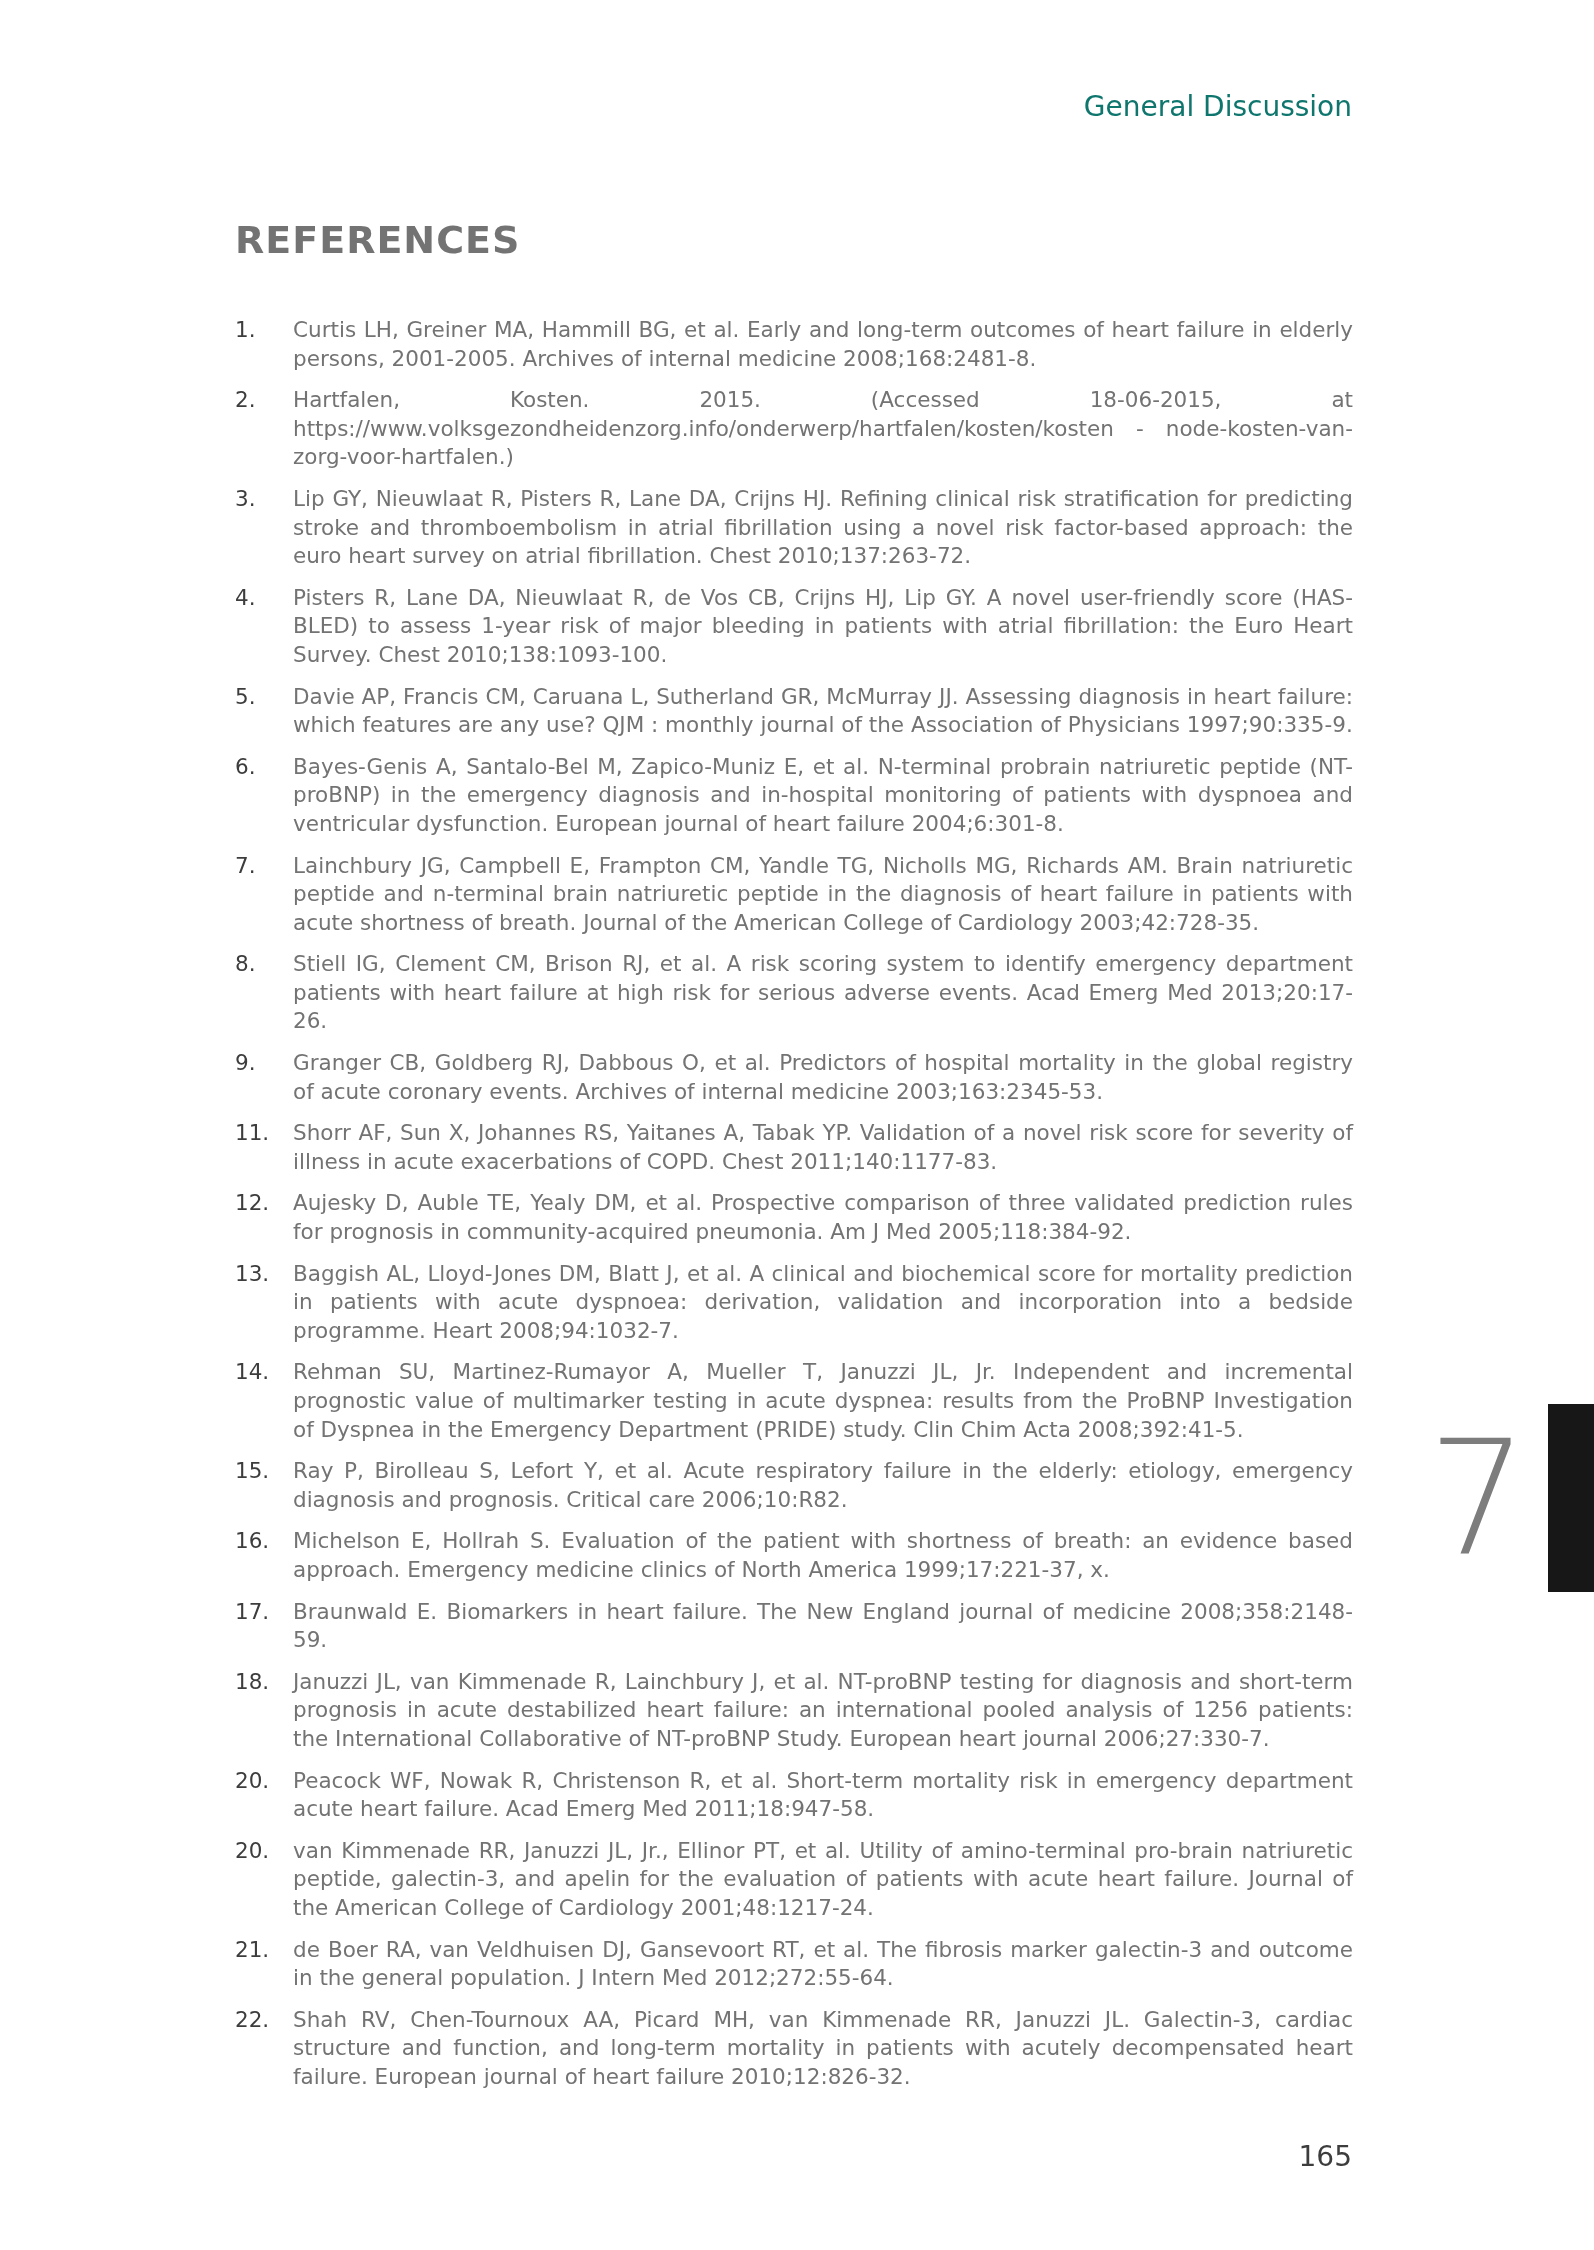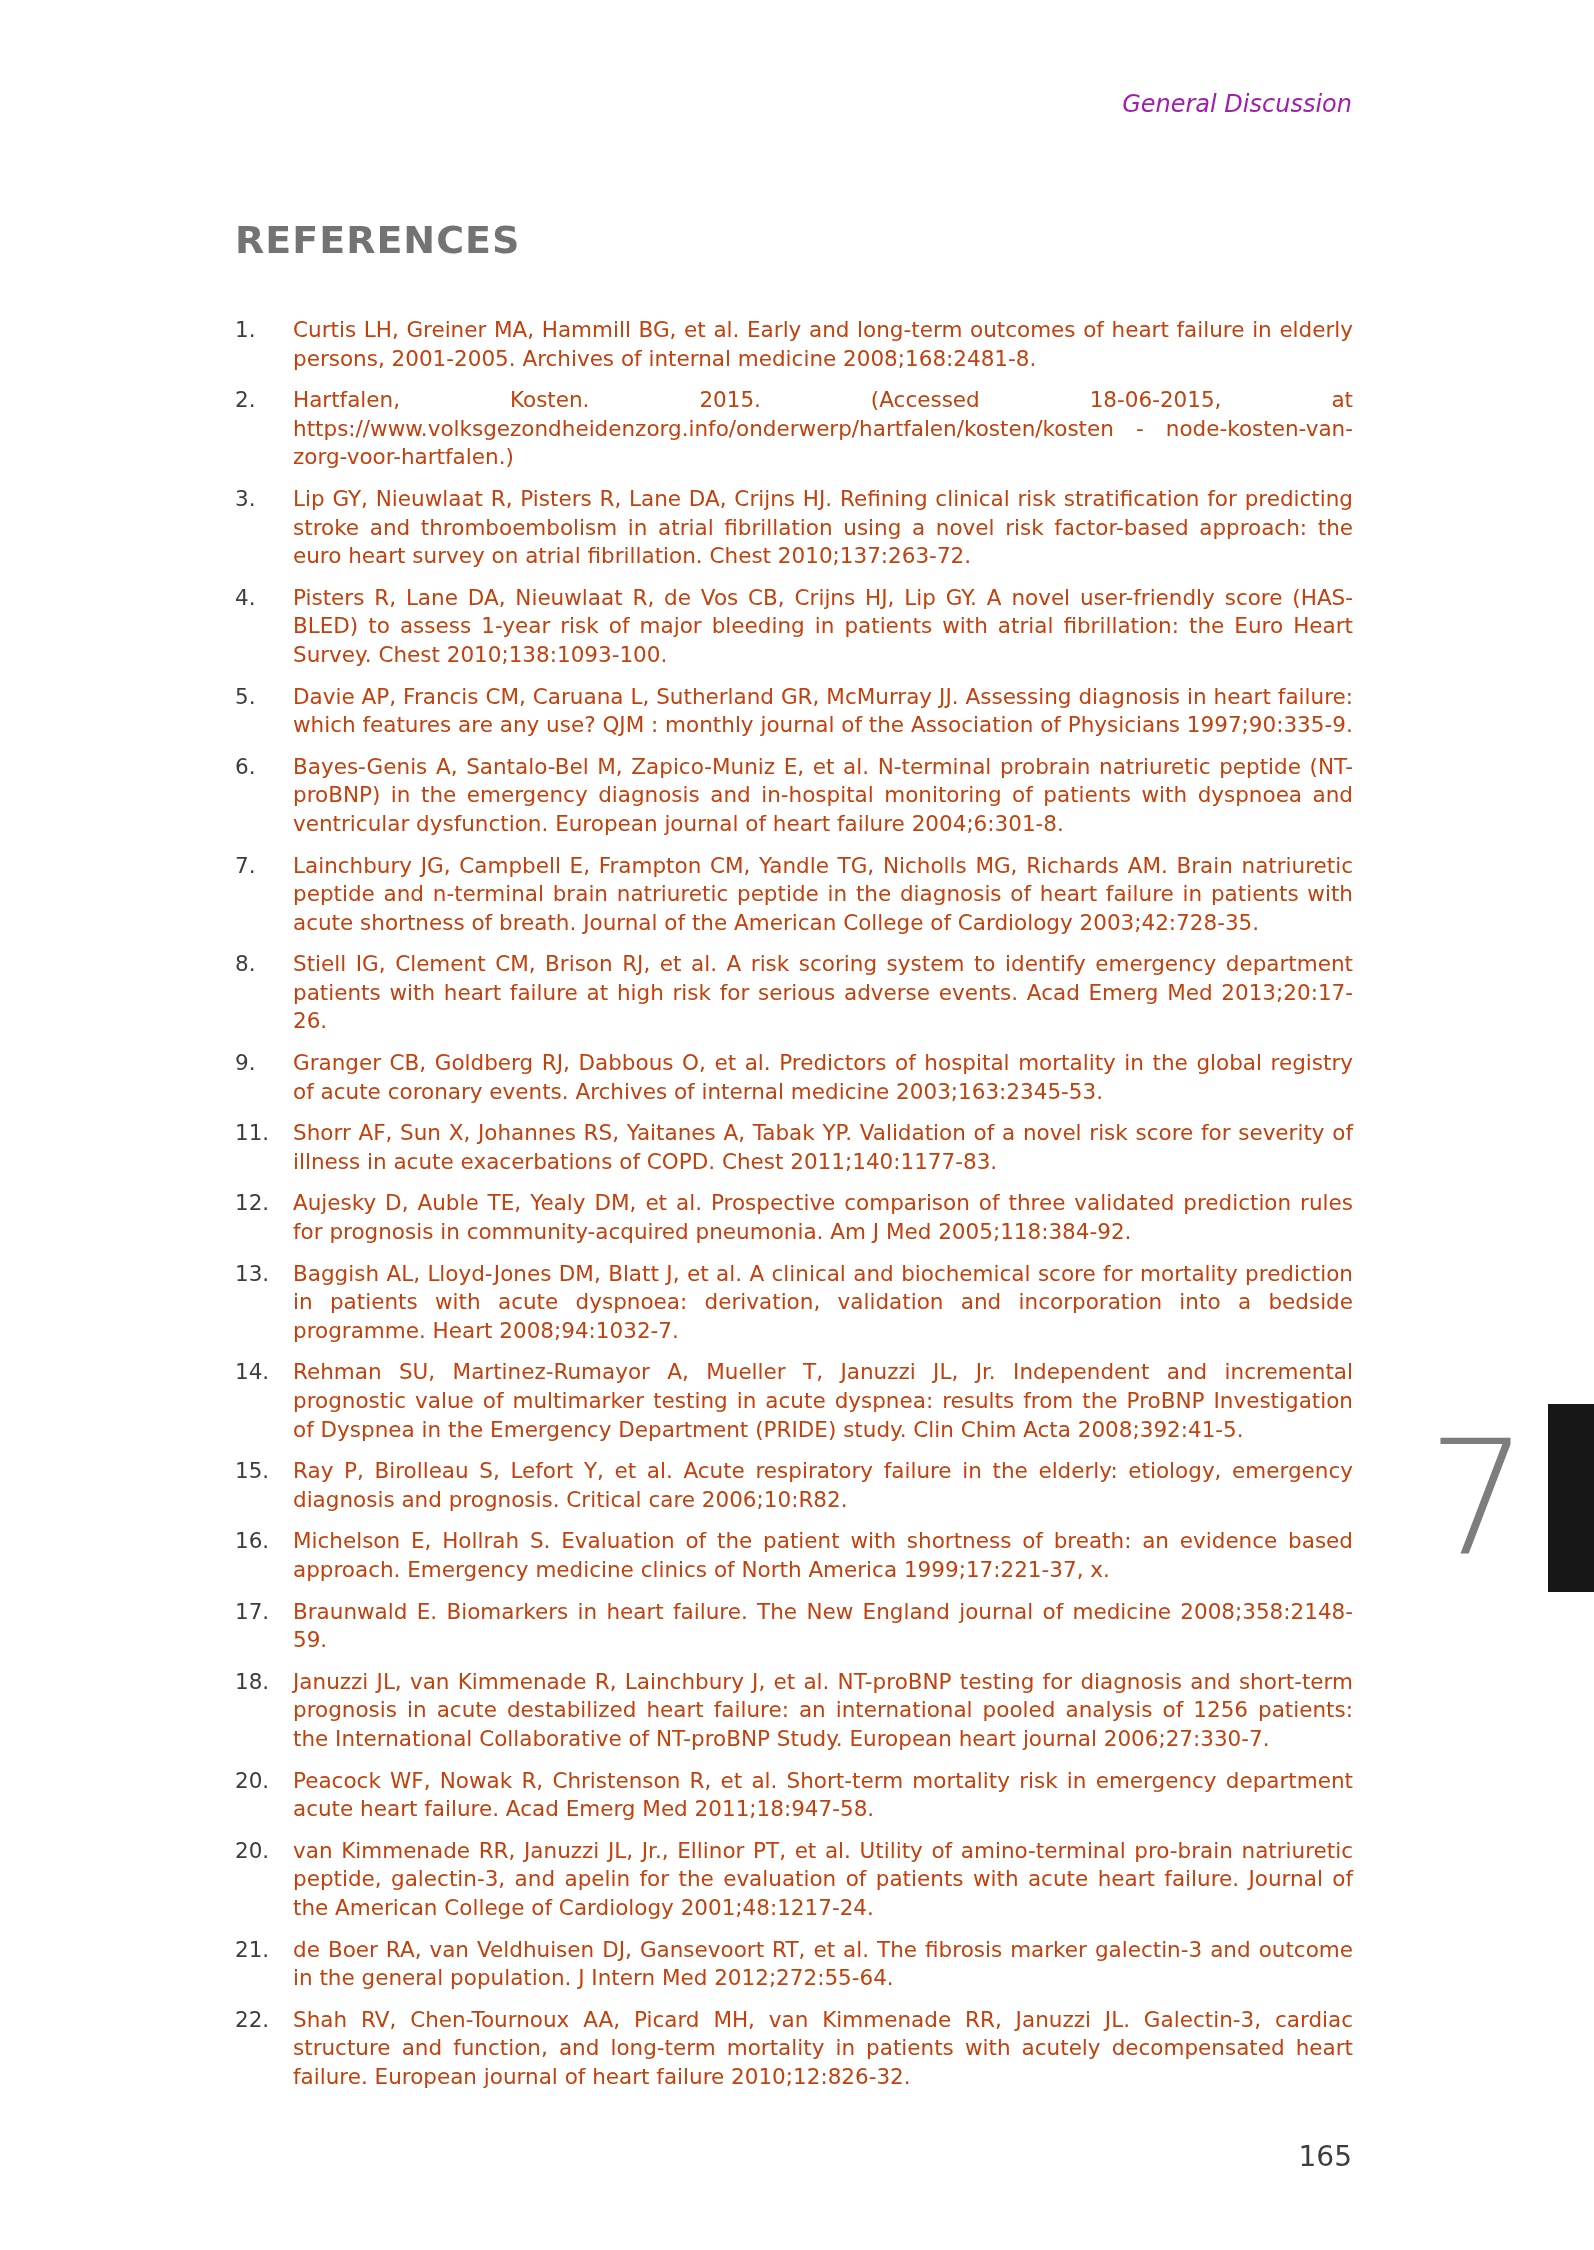--- a/index.html
+++ b/index.html
@@ -13,23 +13,22 @@
     height: 2250px;
     background: #ffffff;
     font-family: "DejaVu Sans", "Liberation Sans", sans-serif;
     color: #3d3d3d;
     overflow: hidden;
   }
   .running-header {
     position: absolute;
     top: 90px;
     right: 242px;
-    font-size: 24px;
-    color: #a21caf;
-    font-style: italic;
+    font-size: 28px;
+    color: #0f766e;
   }
   .content {
     position: absolute;
     left: 235px;
     top: 218px;
     width: 1118px;
   }
   .title {
     font-size: 38px;
     font-weight: bold;
@@ -53,21 +52,21 @@
     line-height: 1.33;
     color: #3d3d3d;
   }
   .ref-text {
     flex: 1;
     font-size: 21.5px;
     line-height: 1.33;
     text-align: justify;
     overflow-wrap: break-word;
     word-break: break-word;
-    color: #c2410c;
+    color: #737373;
   }
   .chapter-number {
     position: absolute;
     top: 1408px;
     right: 66px;
     font-size: 158px;
     line-height: 1.15;
     font-weight: 300;
     color: #7d7d7d;
   }

